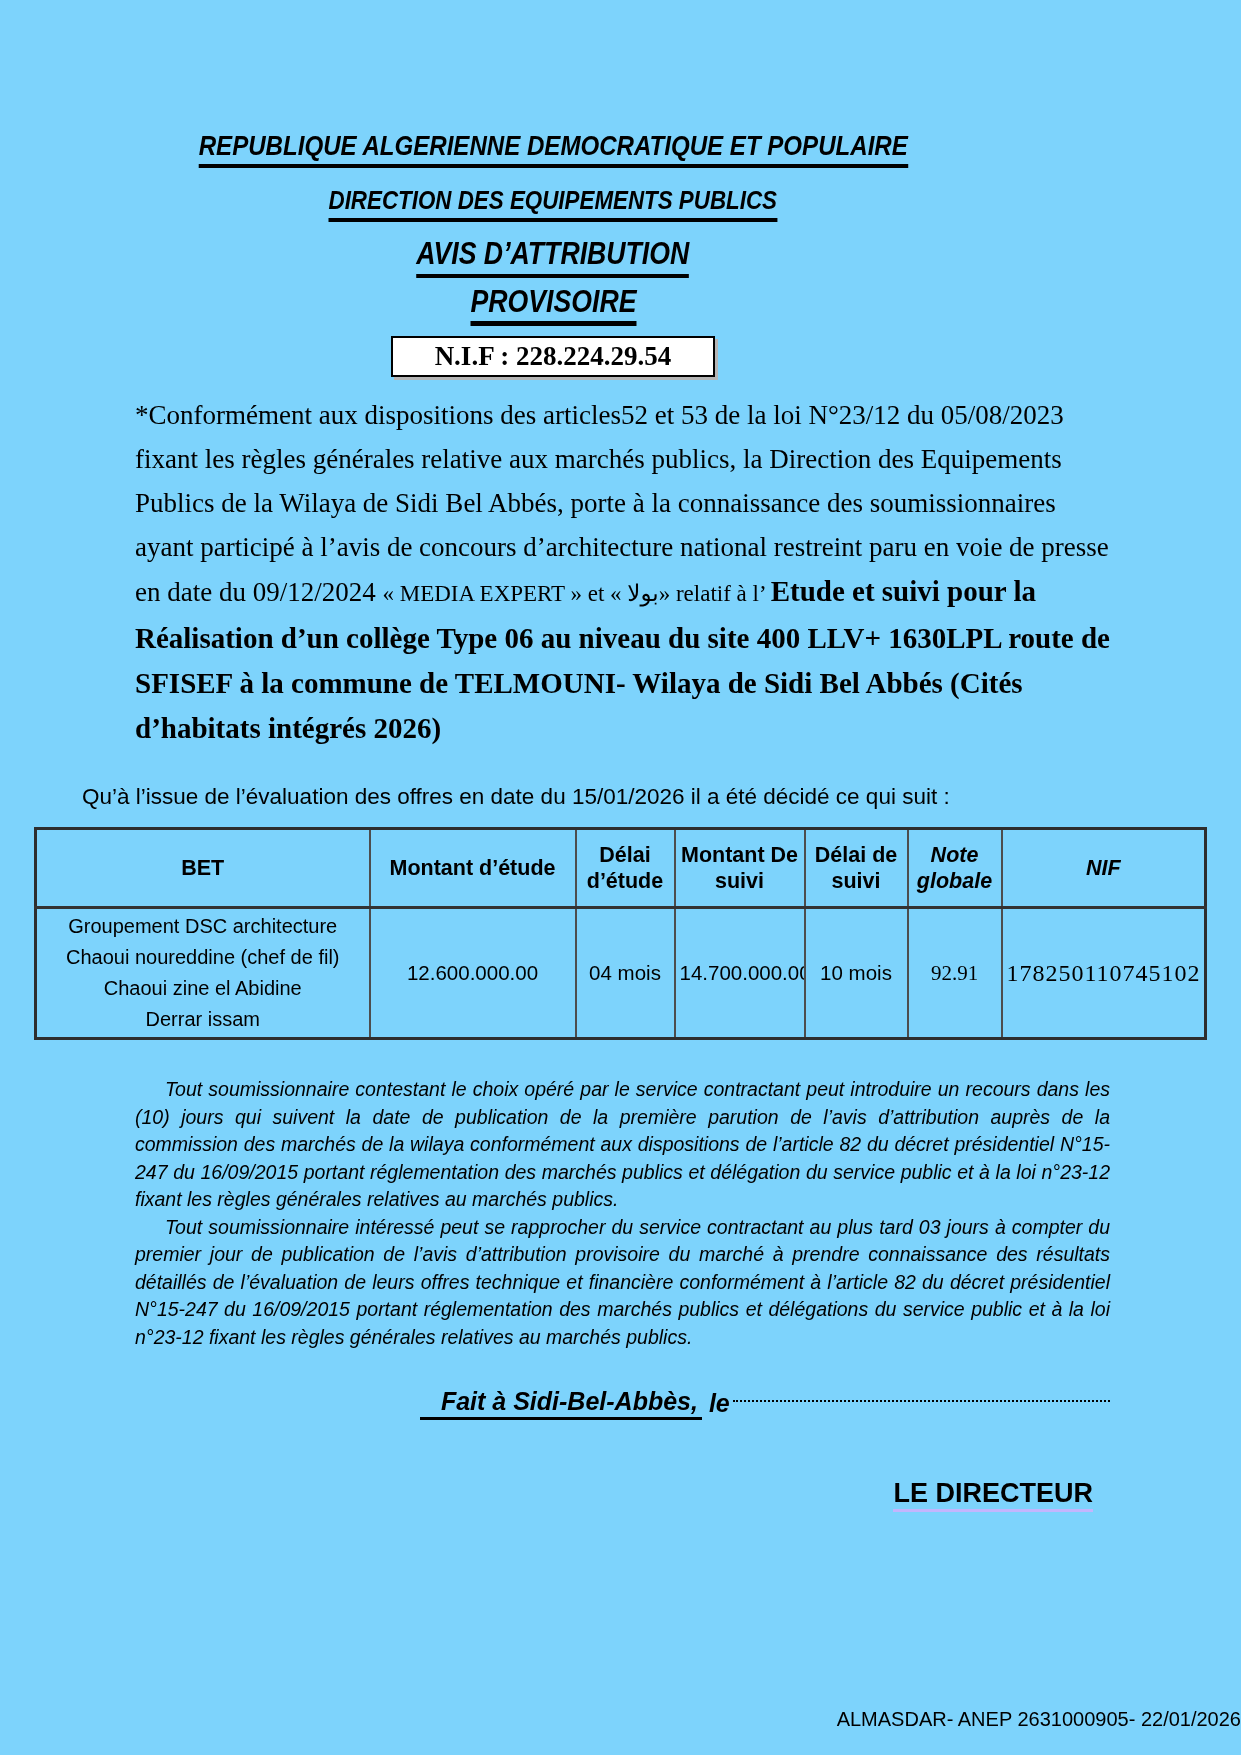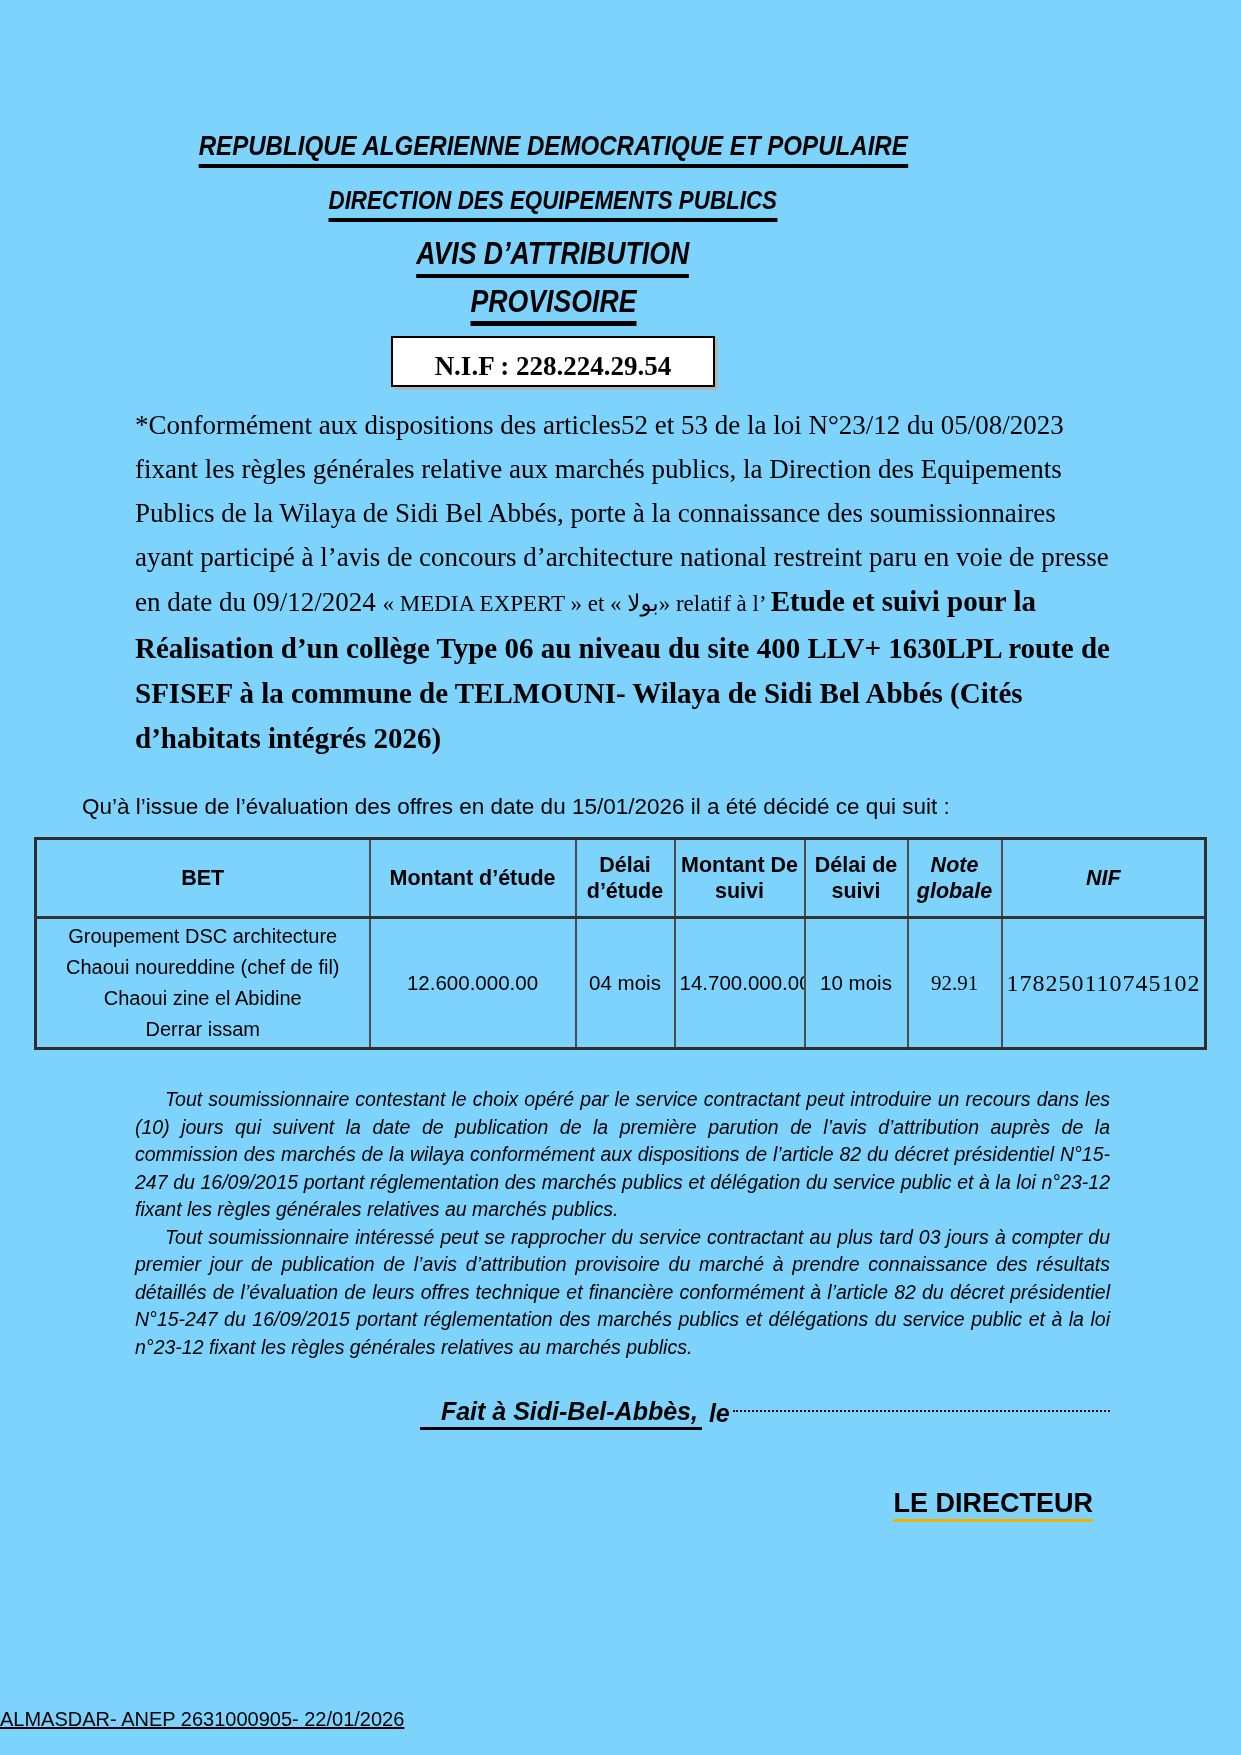--- a/index.html
+++ b/index.html
@@ -18,21 +18,21 @@
   .uline{border-bottom:4px solid #000;padding-bottom:2px;}
   .h1{margin-top:130px;font-size:28px;}
   .h2{margin-top:16px;font-size:31px;}
   .h3{margin-top:18px;font-size:26px;}
   .h4{margin-top:14px;font-size:31px;}
   .h4b{margin-top:6px;font-size:31px;}
   .h4b .uline{border-bottom-width:5px;}
   .nifbox{
     display:inline-block;margin-top:10px;
     border:2px solid #000;box-shadow:3px 3px 0 #b5b5b5;
-    padding:13px 42px 3px 42px;
+    padding:3px 42px 3px 42px;
     font-family:"Liberation Serif",serif;font-weight:bold;font-size:27px;
     background:#fff;
   }
   
   .intro{
     margin:16px 0 0 135px;width:978px;
     font-size:27px;line-height:44px;text-align:left;
   }
   .intro .media{font-size:23px;}
   .intro b{font-size:29px;}
@@ -78,26 +78,26 @@
     font-family:"Liberation Sans",sans-serif;font-weight:bold;font-style:italic;
     font-size:25px;display:flex;align-items:center;
   }
   .fait-place{border-bottom:3px solid #000;padding:0 4px 1px 14px;white-space:pre;}
   .fait-le{white-space:pre;}
   .dot-leader{flex:1;border-bottom:2.5px dotted #000;margin:0 2px 7px 3px;height:1px;}
   .directeur{
     margin:58px 148px 0 0;text-align:right;
     font-family:"Liberation Sans",sans-serif;font-weight:bold;font-size:27px;
   }
-  .directeur span{border-bottom:3px solid #eab308;padding-bottom:1px;}
+  .directeur span{border-bottom:3px solid #c4b5fd;padding-bottom:1px;}
   
   .footer{
     position:absolute;left:0;bottom:24px;width:100%;
-    text-align:left;
-    font-family:"Liberation Sans",sans-serif;font-size:20px;text-decoration:underline;
+    text-align:right;
+    font-family:"Liberation Sans",sans-serif;font-size:20px;
   }
 </style>
 </head>
 <body>
 
 <div class="page">
 
   <div class="head-block">
     <div class="hline h1">
       <span class="cond uline">REPUBLIQUE ALGERIENNE DEMOCRATIQUE ET POPULAIRE</span>

